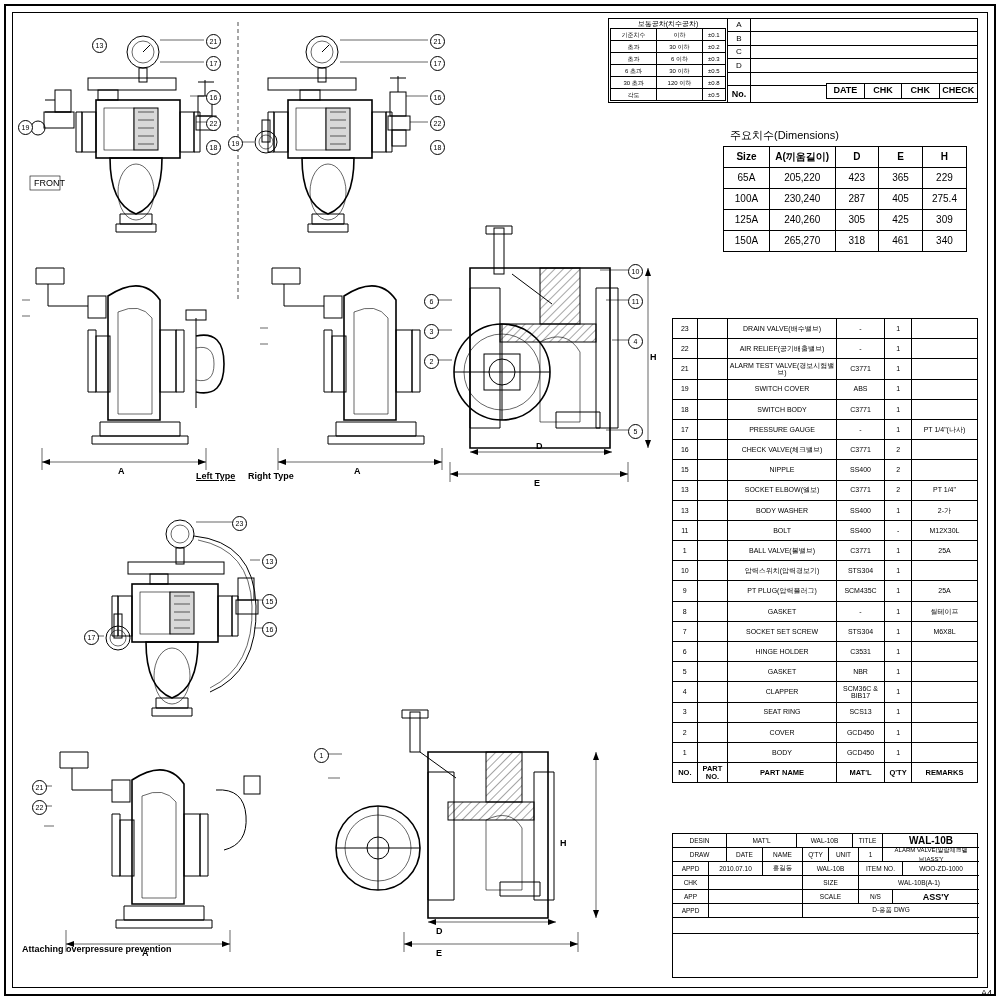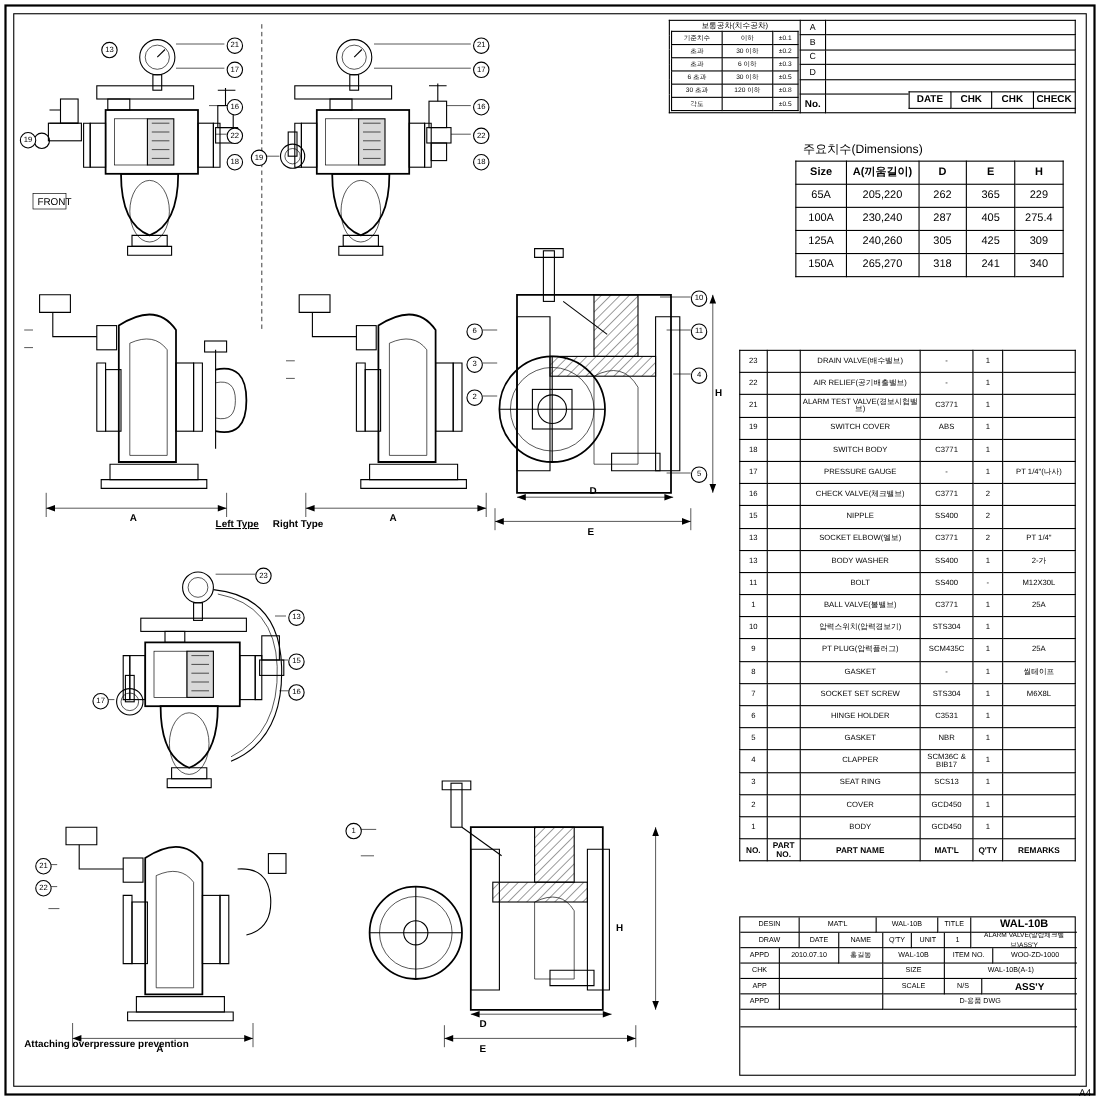--- a/index.html
+++ b/index.html
@@ -437,21 +437,21 @@
         <tr class="hd">
       <td style="width:46px;">Size</td>
       <td style="width:66px;">A(끼움길이)</td>
       <td style="width:44px;">D</td>
       <td style="width:44px;">E</td>
       <td style="width:44px;">H</td>
     </tr>
     <tr>
       <td>65A</td>
       <td>205,220</td>
-      <td>262</td>
+      <td>423</td>
       <td>365</td>
       <td>229</td>
     </tr>
     <tr>
       <td>100A</td>
       <td>230,240</td>
       <td>287</td>
       <td>405</td>
       <td>275.4</td>
     </tr>
@@ -459,21 +459,21 @@
       <td>125A</td>
       <td>240,260</td>
       <td>305</td>
       <td>425</td>
       <td>309</td>
     </tr>
     <tr>
       <td>150A</td>
       <td>265,270</td>
       <td>318</td>
-      <td>241</td>
+      <td>461</td>
       <td>340</td>
     </tr>
   </tbody>
     </table>
 
   <table class="tbl" id="bom">
     <tbody>
         <tr>
           <td style="width:24px;">23</td>
           <td style="width:30px;"></td>

